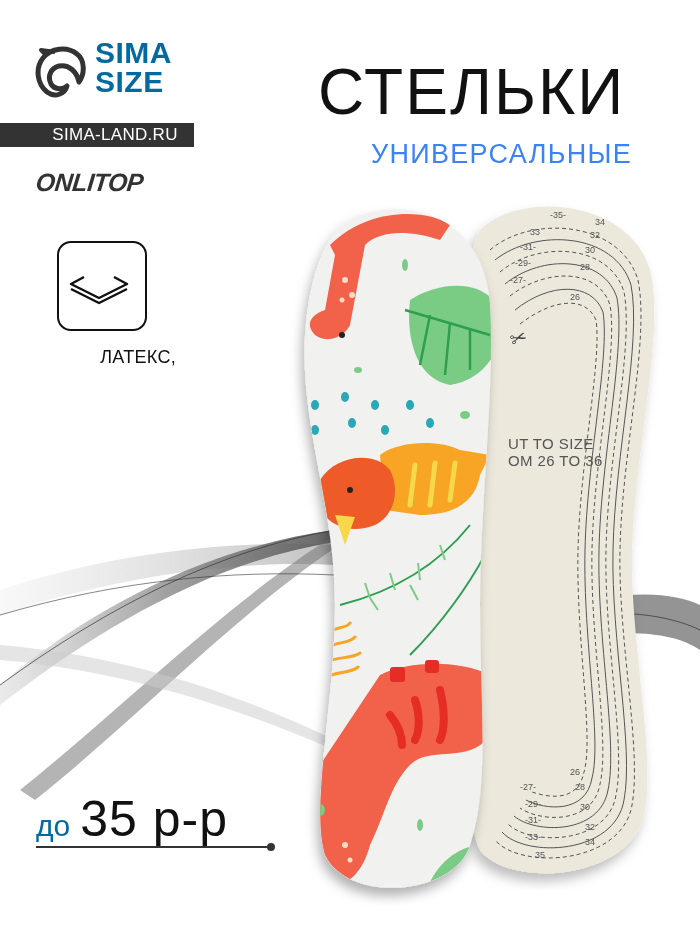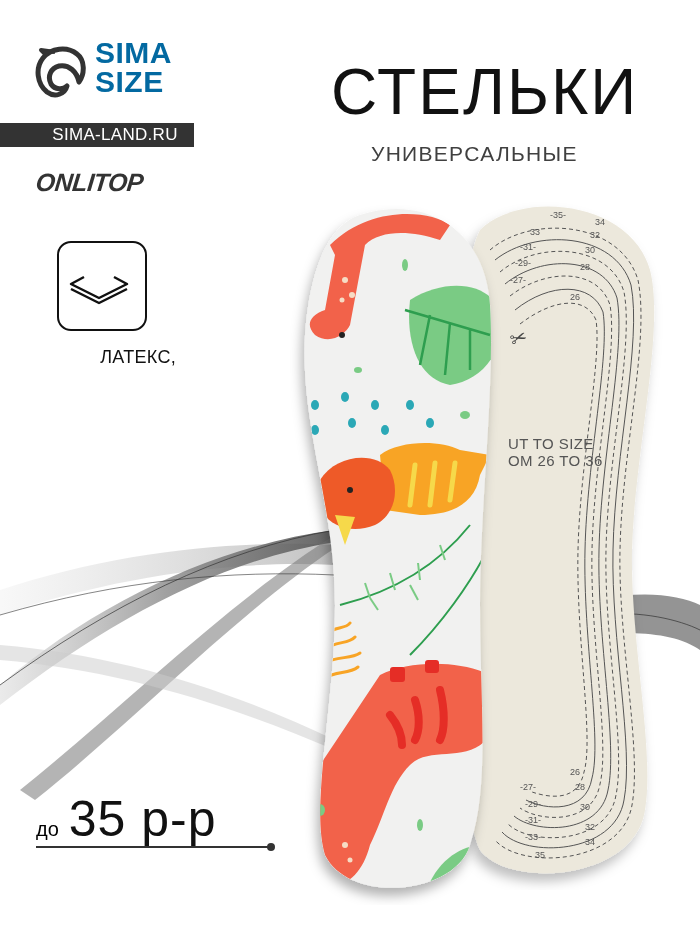--- a/index.html
+++ b/index.html
@@ -24,40 +24,40 @@
       padding-left: 36px; box-sizing: border-box; letter-spacing: 0.3px;
     }
     .brand {
       left: 36px; top: 168px; font-size: 25px; font-weight: 700; font-style: italic;
       color: #333; letter-spacing: -0.5px; transform: skewX(-6deg);
     }
 
     
     .title {
       left: 318px; top: 60px; font-size: 64px; line-height: 64px; letter-spacing: 2px;
-      color: #111; font-weight: 400; margin-left: 13px;
+      color: #111; font-weight: 400;
     }
     .subtitle {
-      left: 371px; top: 142px; font-size: 21px; line-height: 24px; letter-spacing: 1.3px;
-      color: #404040;
+      left: 371px; top: 142px; font-size: 27px; line-height: 24px; letter-spacing: 1.3px;
+      color: #3b82f6;
     }
 
     
     .mat-icon {
       left: 57px; top: 241px; width: 90px; height: 90px; box-sizing: border-box;
       border: 2.5px solid #111; border-radius: 14px;
     }
     .mat-label {
       left: 28px; top: 345px; width: 148px; text-align: right; font-size: 18px;
       line-height: 24px; color: #111; letter-spacing: 0.3px;
     }
 
     
     .size-line { left: 36px; top: 790px; display: flex; align-items: baseline; gap: 10px; }
-    .size-pre { font-size: 20px; color: #000000; }
+    .size-pre { font-size: 30px; color: #0369a1; }
     .size-val { font-size: 50px; color: #111; letter-spacing: 1px; text-align: right; }
     .size-rule {
       left: 36px; top: 846px; width: 235px; height: 2px; background: #333;
     }
     .size-rule-dot {
       left: 267px; top: 843px; width: 8px; height: 8px; border-radius: 50%; background: #333;
     }
 
     
     .waves { left: 0; top: 480px; width: 700px; height: 330px; }

